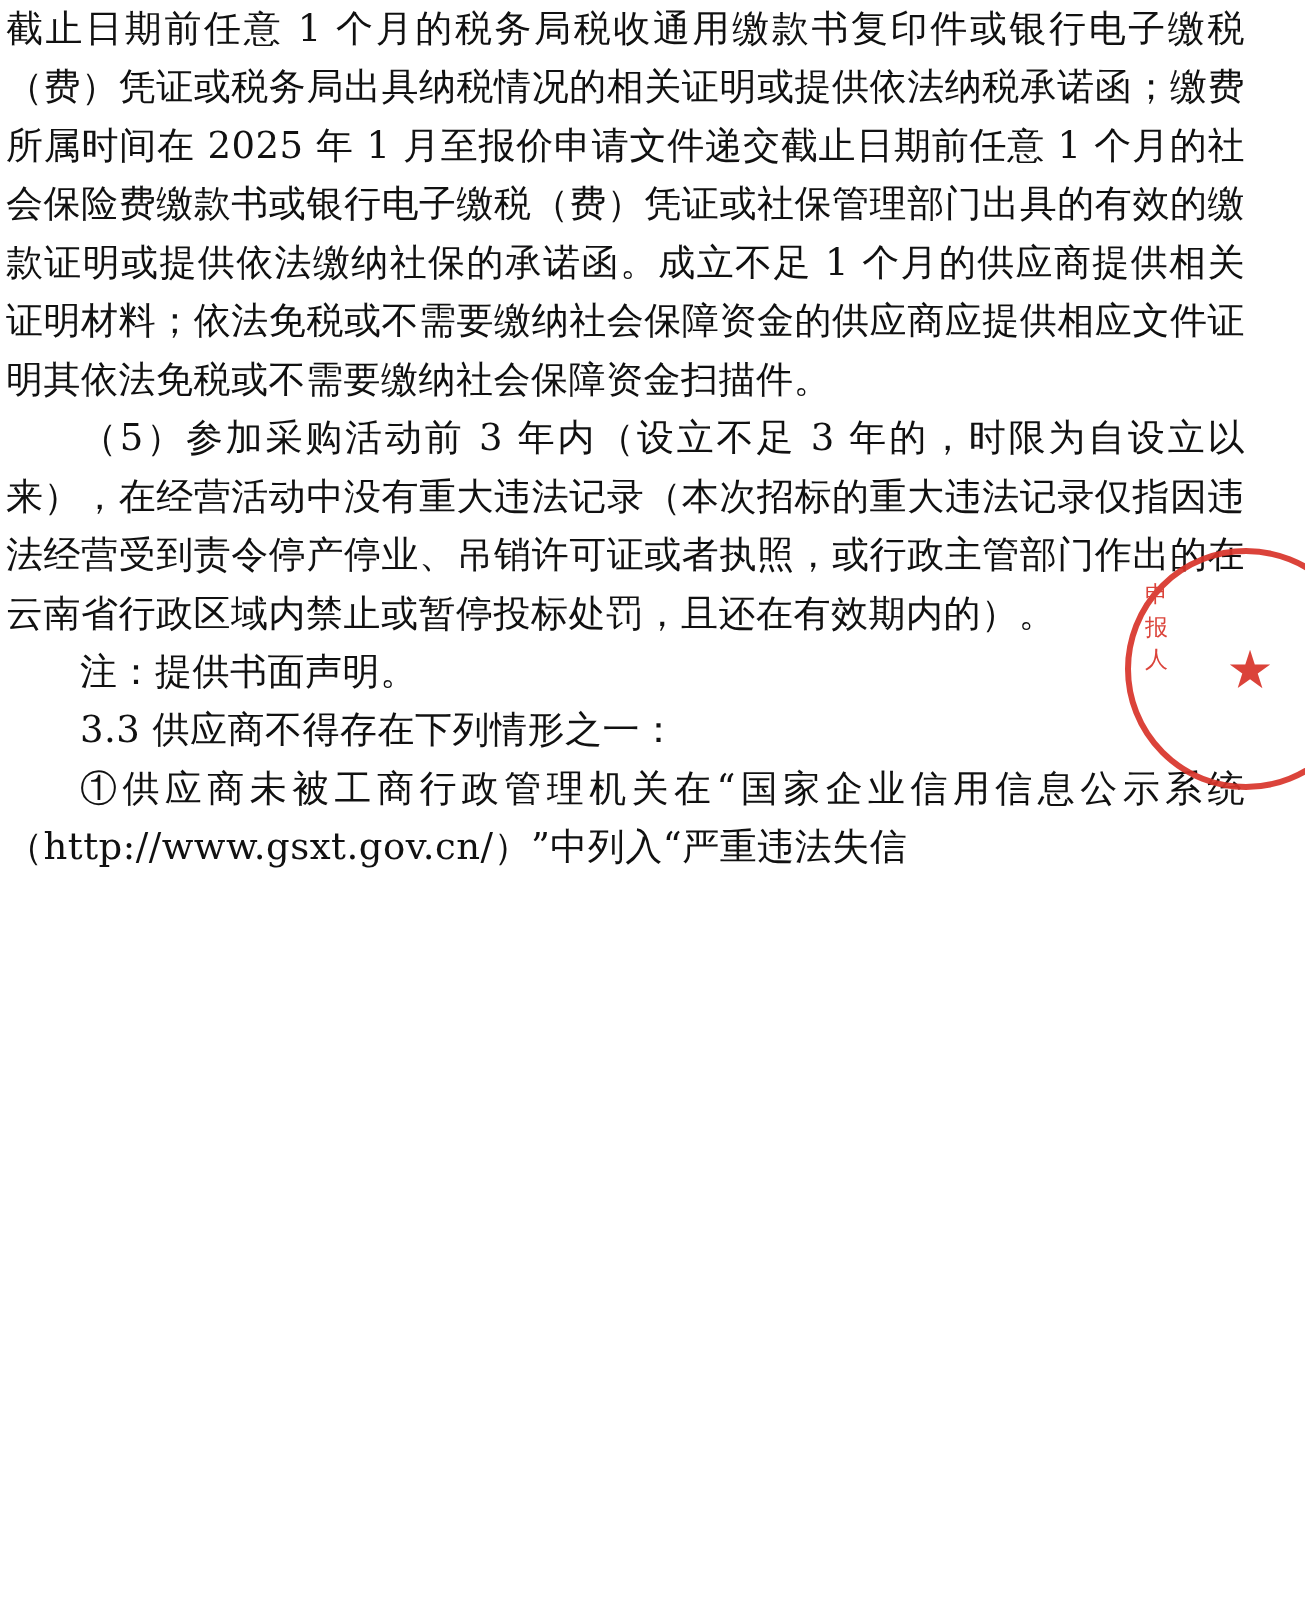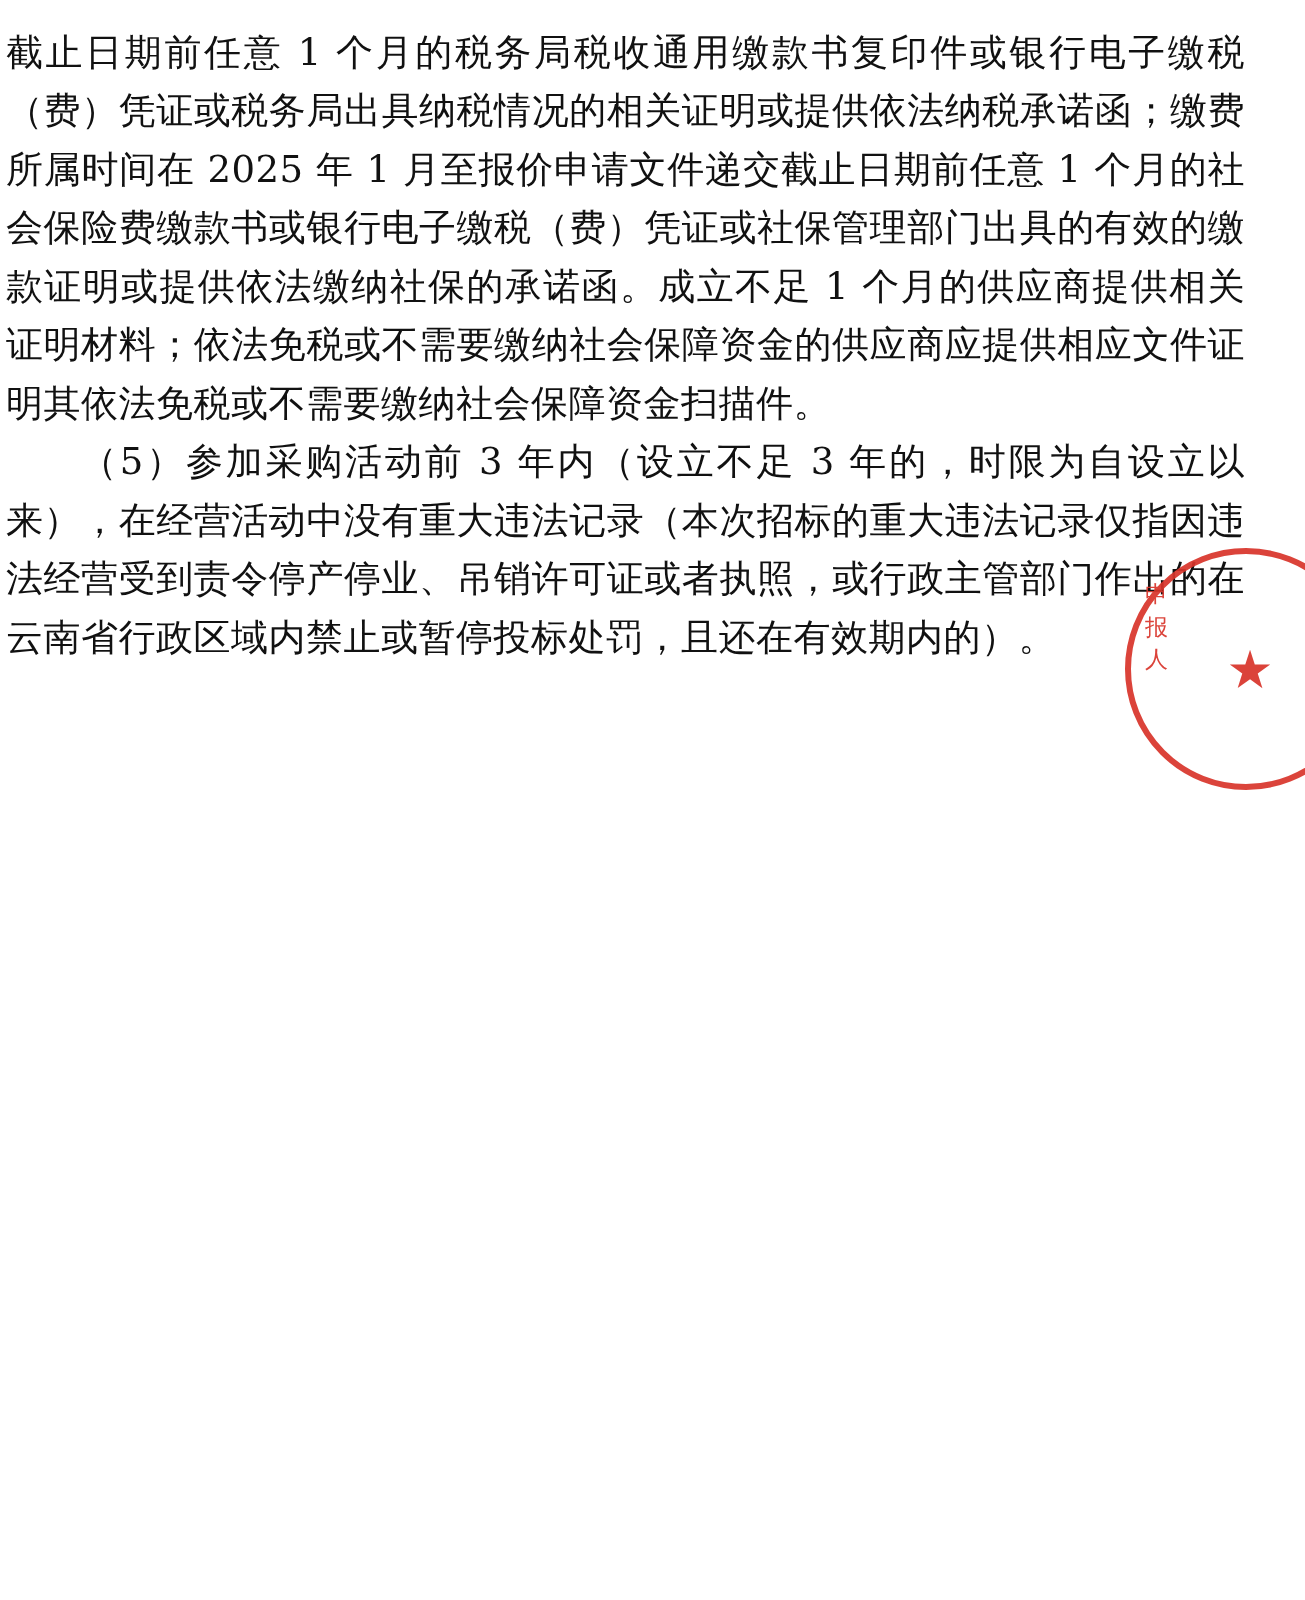--- a/index.html
+++ b/index.html
@@ -16,21 +16,21 @@
     color: #0a0a0a;
   }
 
   #page {
     position: absolute;
     left: 0;
     top: 0;
     width: 1305px;
     height: 1232px;
     box-sizing: border-box;
-    padding: 24px 60px 0 6px;
+    padding: 0 60px 0 6px;
   }
 
   .doc-body {
     font-size: 37px;
     line-height: 1.58;
     letter-spacing: 0.5px;
     text-align: justify;
     text-justify: inter-ideograph;
     color: #111;
   }
@@ -89,20 +89,23 @@
   }
 </style>
 </head>
 <body>
 
 <div id="page">
 
   <div class="doc-body">
     <p class="para">截止日期前任意 1 个月的税务局税收通用缴款书复印件或银行电子缴税（费）凭证或税务局出具纳税情况的相关证明或提供依法纳税承诺函；缴费所属时间在 2025 年 1 月至报价申请文件递交截止日期前任意 1 个月的社会保险费缴款书或银行电子缴税（费）凭证或社保管理部门出具的有效的缴款证明或提供依法缴纳社保的承诺函。成立不足 1 个月的供应商提供相关证明材料；依法免税或不需要缴纳社会保障资金的供应商应提供相应文件证明其依法免税或不需要缴纳社会保障资金扫描件。</p>
     <p class="para indent">（5）参加采购活动前 3 年内（设立不足 3 年的，时限为自设立以来），在经营活动中没有重大违法记录（本次招标的重大违法记录仅指因违法经营受到责令停产停业、吊销许可证或者执照，或行政主管部门作出的在云南省行政区域内禁止或暂停投标处罚，且还在有效期内的）。</p>
+    <p class="para indent">注：提供书面声明。</p>
+    <p class="para indent">3.3 供应商不得存在下列情形之一：</p>
+    <p class="para indent">①供应商未被工商行政管理机关在“国家企业信用信息公示系统（http://www.gsxt.gov.cn/）”中列入“严重违法失信</p>
   </div>
 
   <div class="seal">
     <div class="seal-inner"></div>
     <div class="seal-text">申
 报
 人</div>
     <div class="seal-star">★</div>
   </div>
 

